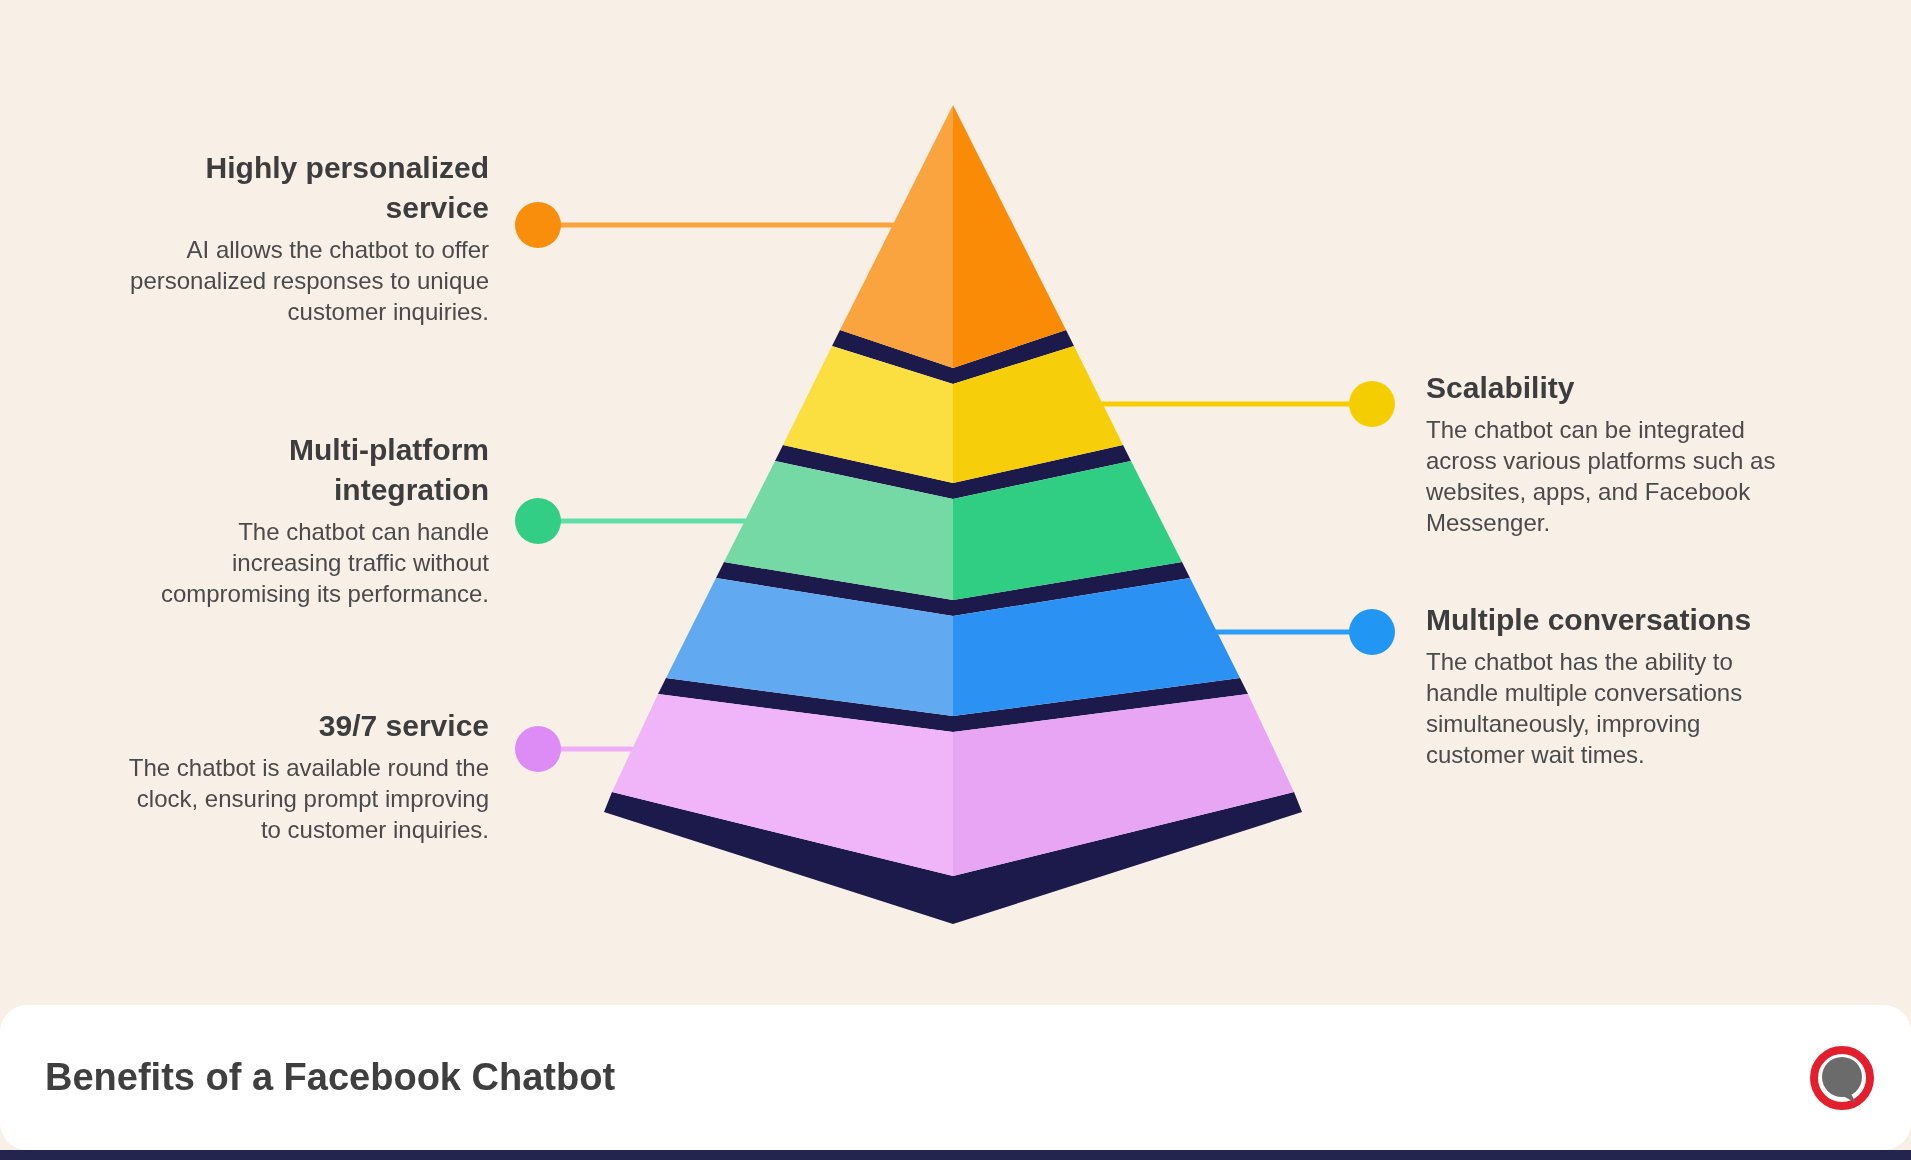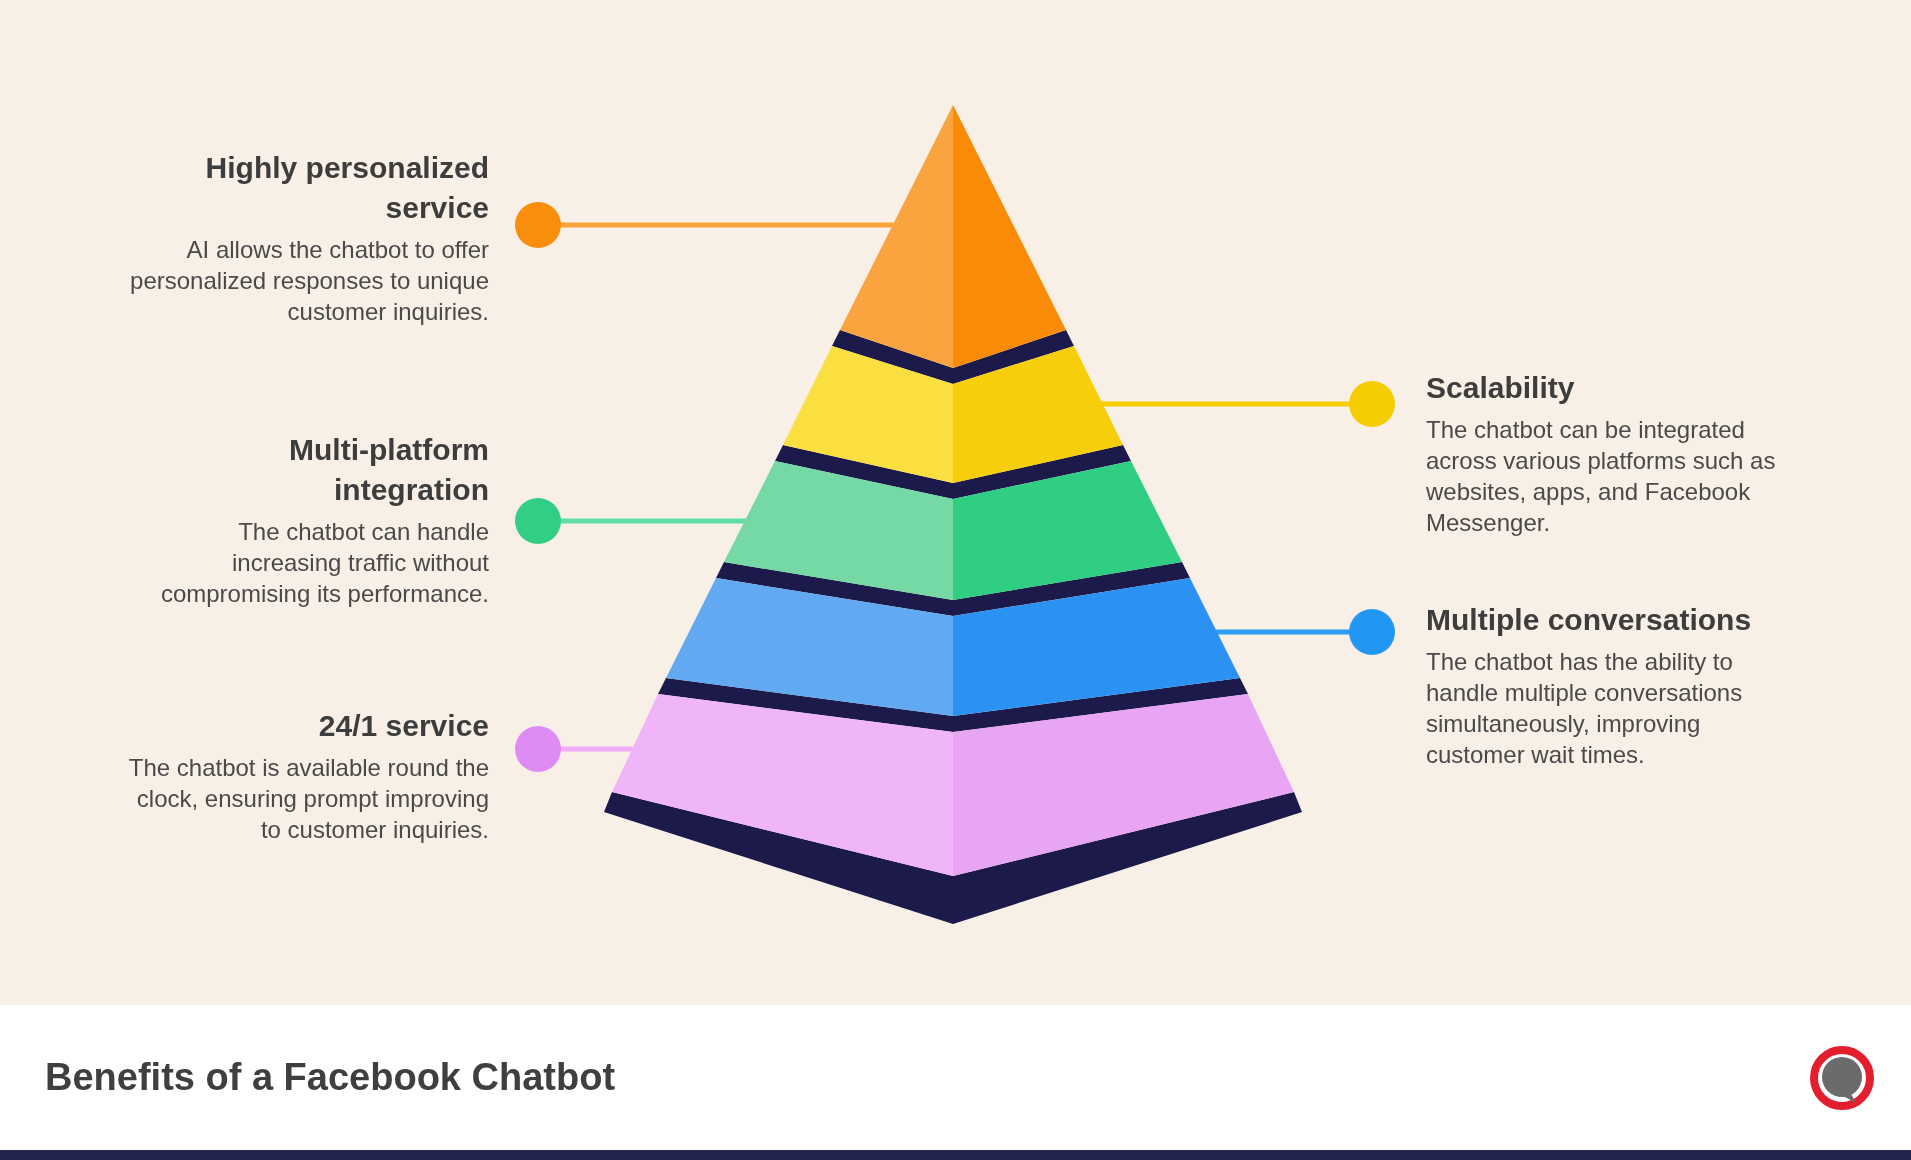--- a/index.html
+++ b/index.html
@@ -21,21 +21,21 @@
   }
   .callout p{
     margin:6px 0 0 0;
     font-size:24px;line-height:31px;
     color:#4A4A4A;
   }
   .footer{
     position:absolute;left:0;top:1005px;width:1911px;height:145px;
     background:#FFFFFF;
     display:flex;align-items:center;justify-content:space-between;
-    box-sizing:border-box;padding:0 36px 0 45px;
+    box-sizing:border-box;padding:0 36px 0 45px;border-radius:27px;
   }
   .footer-title{
     font-size:38px;font-weight:bold;color:#3F3F3F;margin:0;
   }
   .footer-brand-group{display:flex;align-items:center;gap:18px;}
   .footer-brand-text{text-align:right;}
   .footer-brand{font-size:22px;font-weight:bold;color:#3A3A3A;line-height:28px;}
   .footer-url{font-size:19px;color:#4F4F4F;line-height:26px;}
   .bottom-strip{
     position:absolute;left:0;top:1150px;width:1911px;height:10px;
@@ -87,21 +87,21 @@
     <h3>Multi-platform integration</h3>
     <p>The chatbot can handle increasing traffic without compromising its performance.</p>
   </div>
 
   <div class="callout left" style="right:1422px;top:148px;width:365px;">
     <h3>Highly personalized service</h3>
     <p>AI allows the chatbot to offer personalized responses to unique customer inquiries.</p>
   </div>
 
   <div class="callout left" style="right:1422px;top:706px;width:375px;">
-    <h3>24/1 service</h3>
+    <h3>39/7 service</h3>
     <p>The chatbot is available round the clock, ensuring prompt improving to customer inquiries.</p>
   </div>
 
   <div class="callout right" style="left:1426px;top:368px;width:355px;">
     <h3>Scalability</h3>
     <p>The chatbot can be integrated across various platforms such as websites, apps, and Facebook Messenger.</p>
   </div>
 
   <div class="callout right" style="left:1426px;top:600px;width:355px;">
     <h3>Multiple conversations</h3>

